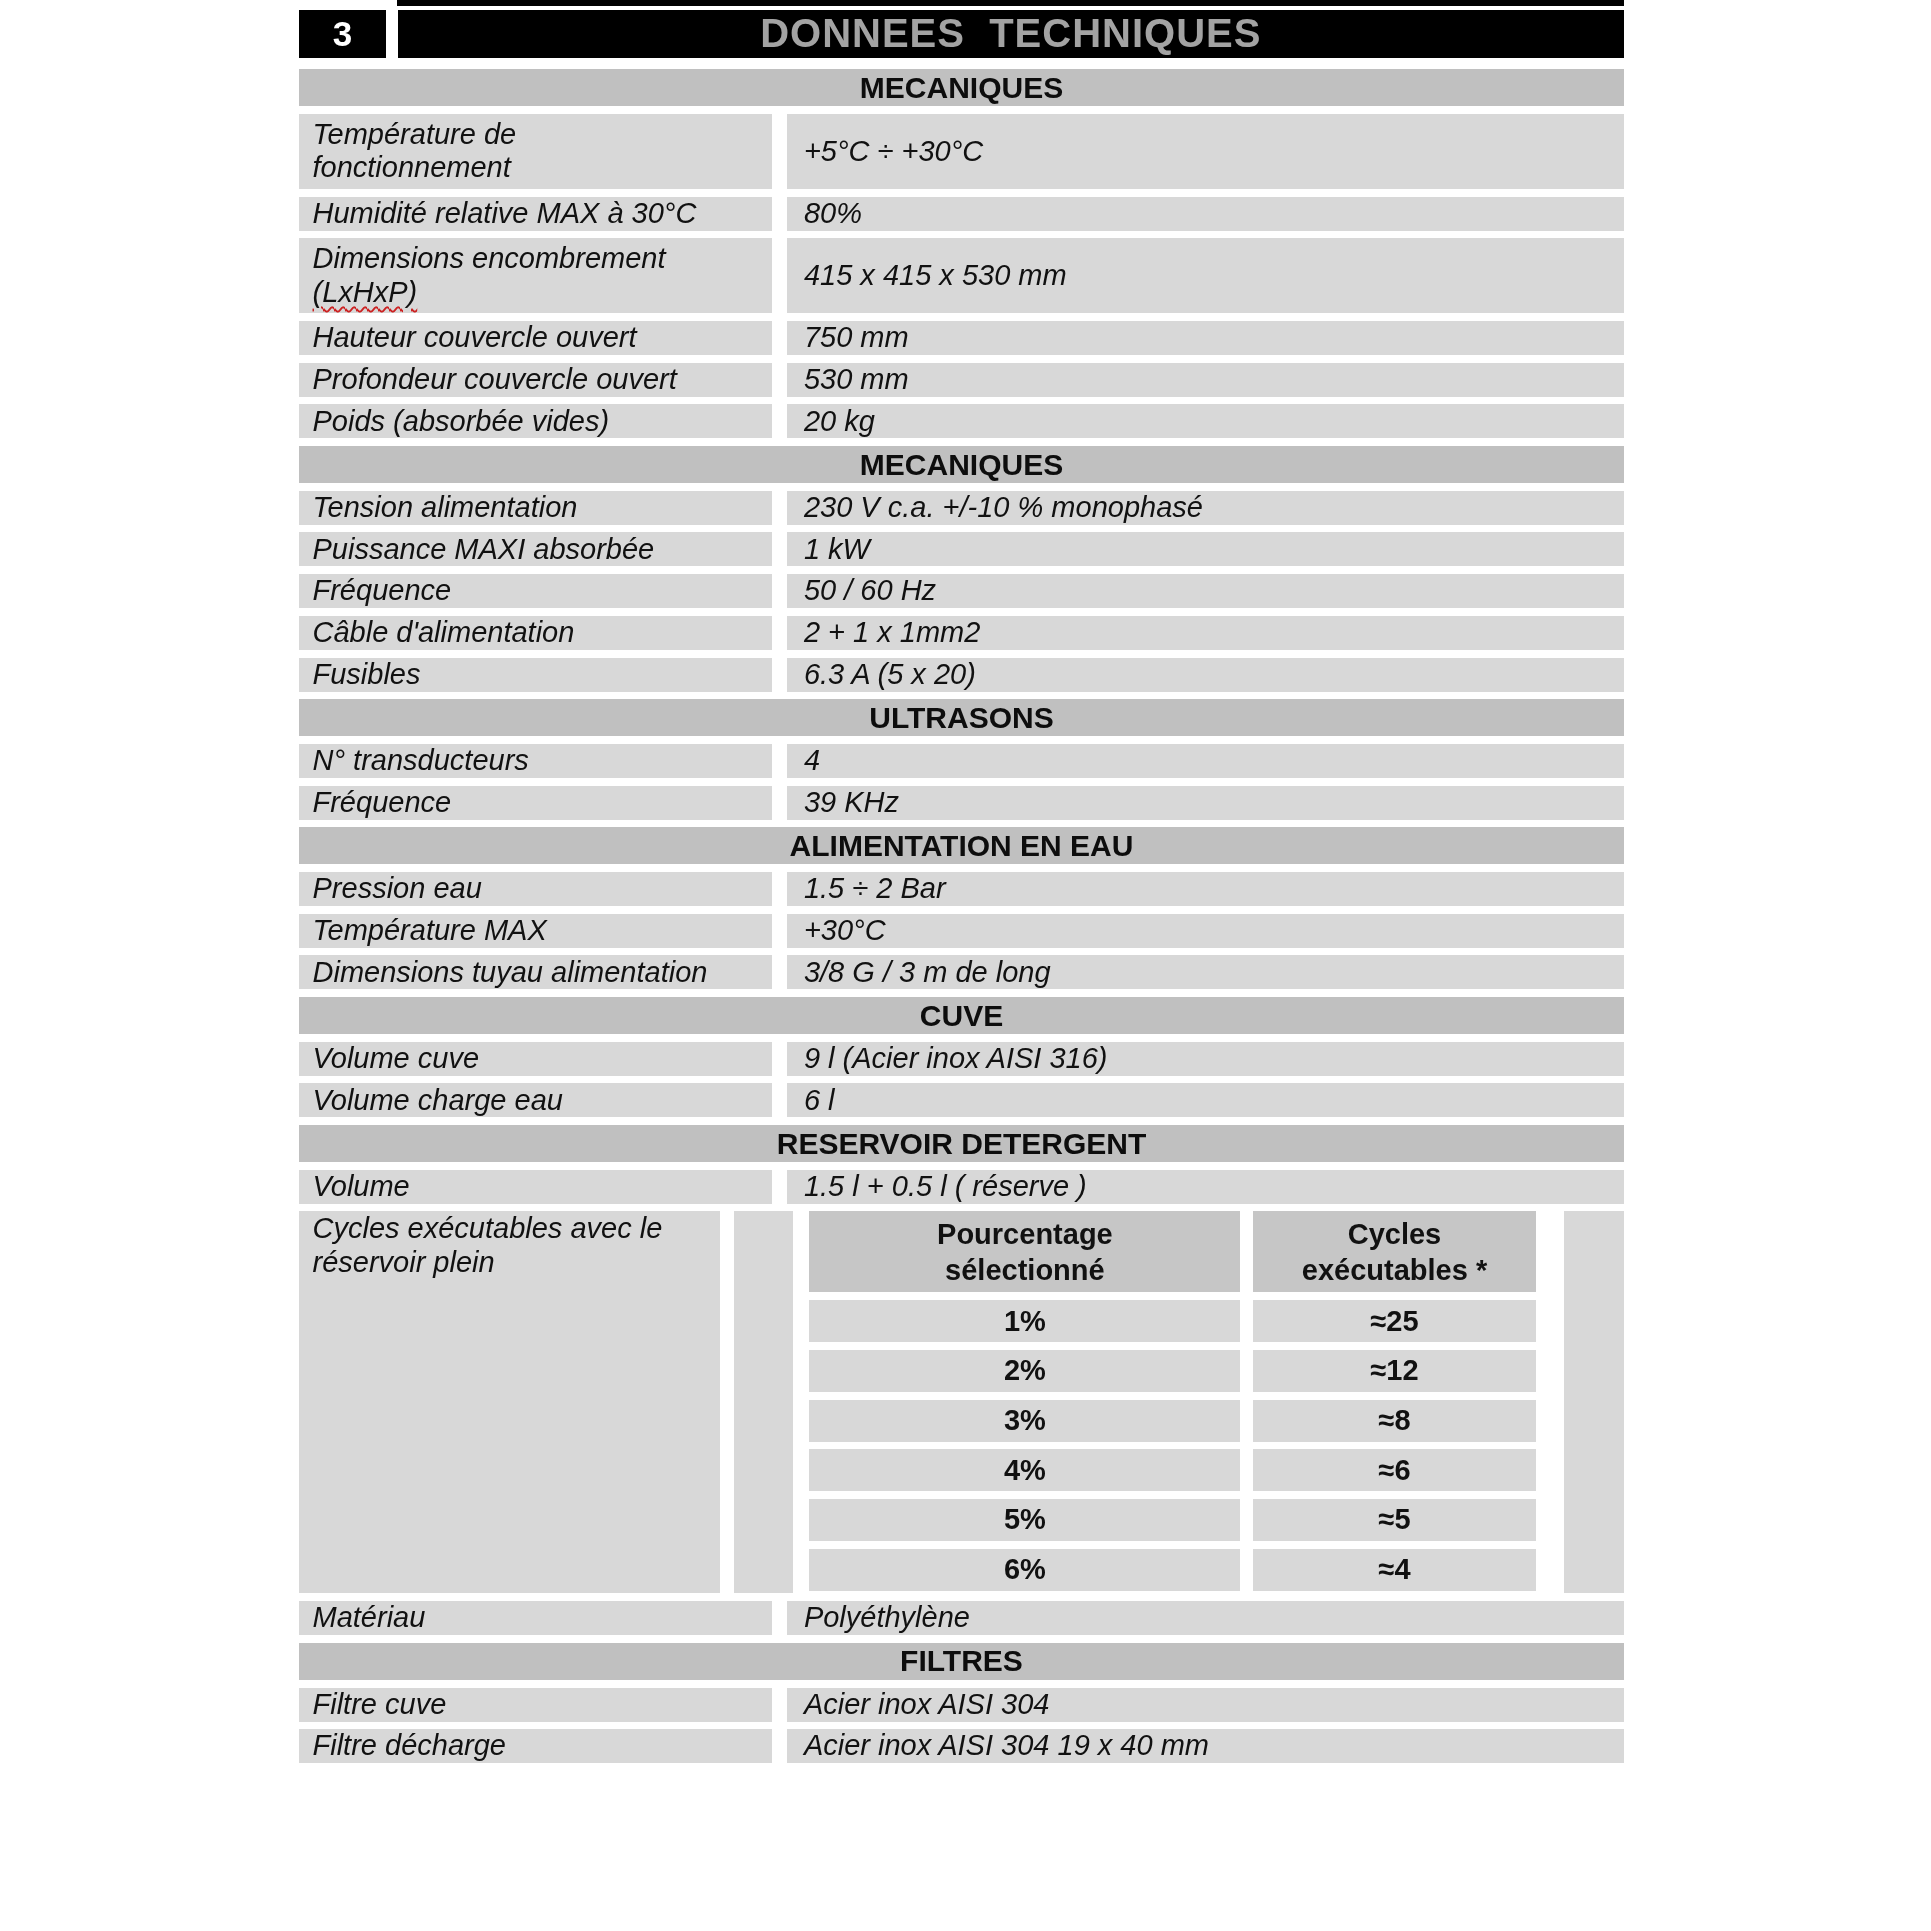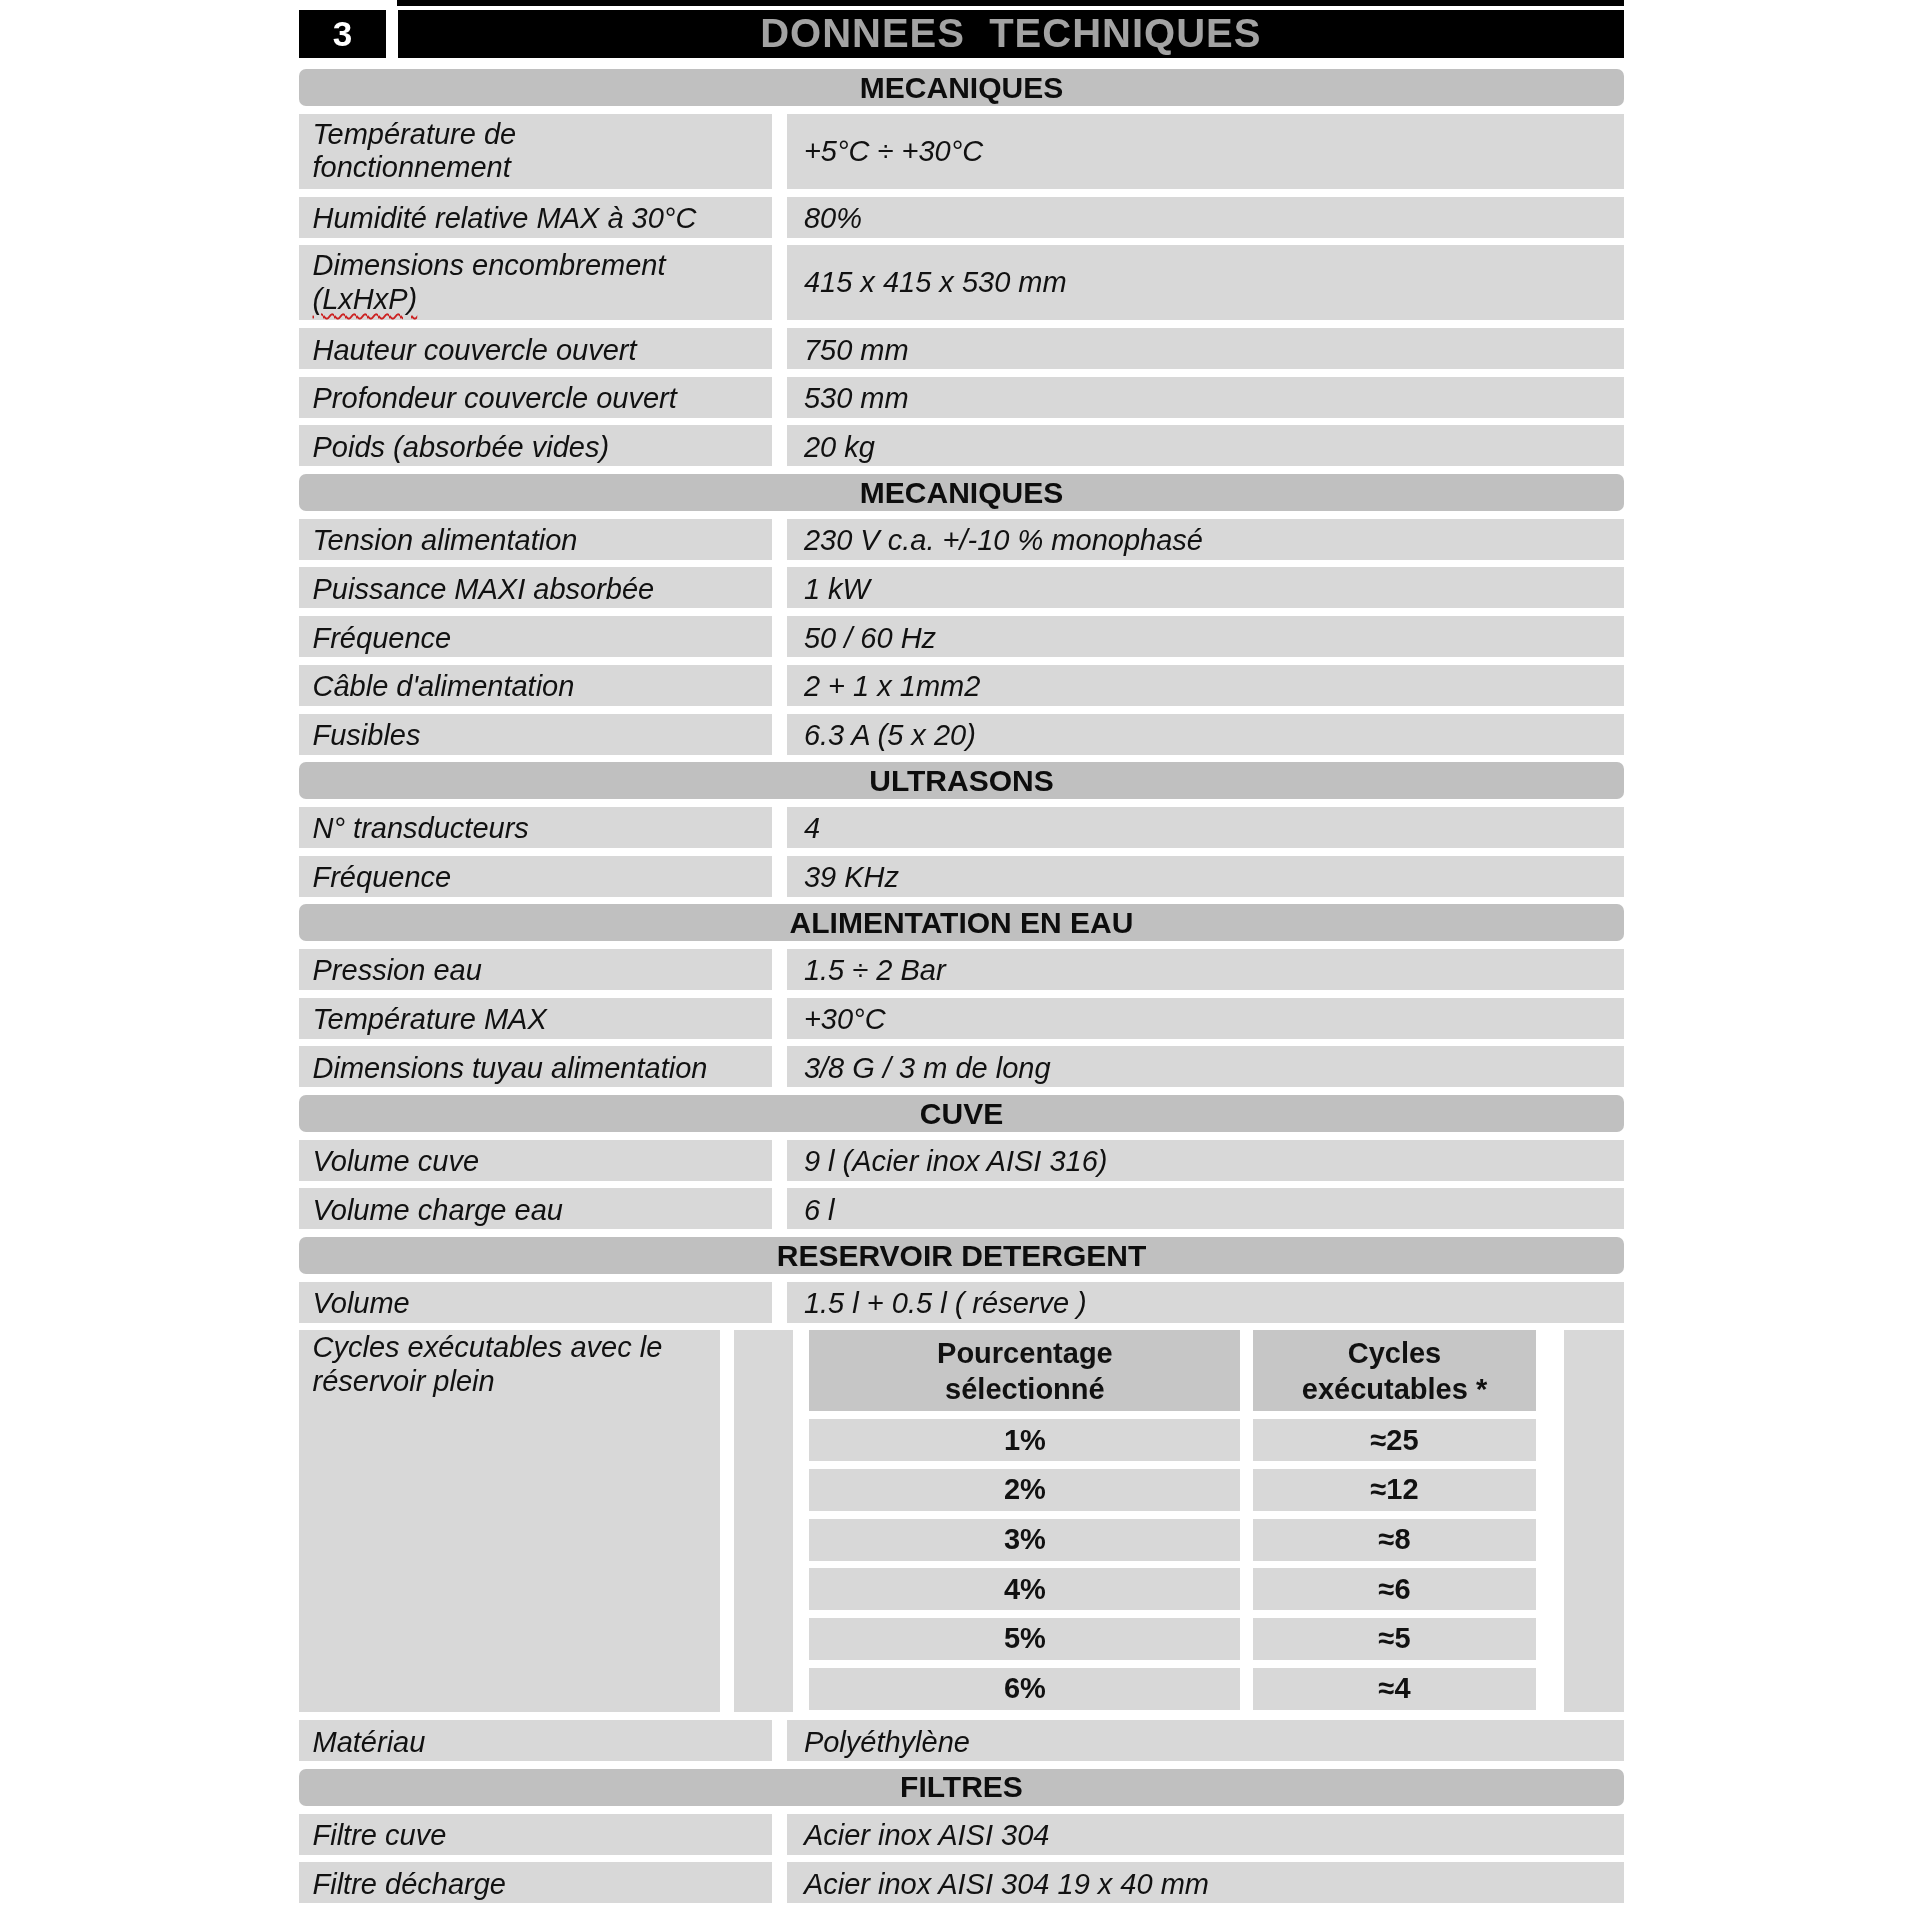--- a/index.html
+++ b/index.html
@@ -13,29 +13,29 @@
   
   .top-rule{height:5.8px;background:#000;margin-left:98px;margin-bottom:3.9px;}
   .titlebar{display:flex;gap:11.6px;height:48px;margin-bottom:11.6px;}
   .num-box{width:87px;background:#000;color:#fff;display:flex;align-items:center;justify-content:center;
     font-size:35px;font-weight:bold;}
   .title-box{flex:1;background:#000;color:#a3a3a3;display:flex;align-items:center;justify-content:center;
     font-size:40px;font-weight:bold;white-space:pre;letter-spacing:1px;}
 
   
   .bar{height:37px;background:#c0c0c0;display:flex;align-items:center;justify-content:center;
-    font-size:30px;font-weight:bold;margin-bottom:7.7px;color:#0d0d0d;border-radius:7px;}
+    font-size:30px;font-weight:bold;margin-bottom:7.7px;color:#0d0d0d;}
 
   
   .row{display:flex;gap:14.5px;margin-bottom:7.7px;}
   .cell{background:#d8d8d8;box-sizing:border-box;display:flex;align-items:center;}
   .label{width:473px;padding:1.9px 9.7px 1.9px 13.5px;}
   .value{flex:1;padding:1.9px 9.7px 1.9px 17.4px;}
   .txt{font-style:italic;font-size:29px;line-height:1.16;white-space:pre-line;}
-  .h1line .cell{height:41px;align-items:flex-end;}
+  .h1line .cell{height:34px;}
   .h2line .cell{min-height:75px;}
   .wavy{text-decoration-line:underline;text-decoration-style:wavy;text-decoration-color:#cc2222;
     text-decoration-thickness:1.9px;text-underline-offset:3.9px;}
 
   
   .bigrow{display:flex;gap:14.5px;margin-bottom:7.7px;}
   .bigrow .label{align-items:flex-start;padding-top:1px;height:382px;}
   .bigvalue{flex:1;display:flex;}
   .strip{background:#d8d8d8;height:382px;}
   .strip.left{width:59px;margin-right:16.4px;}

